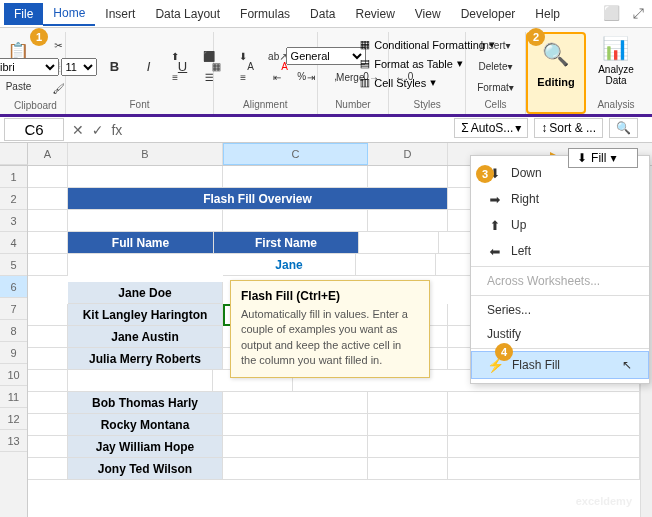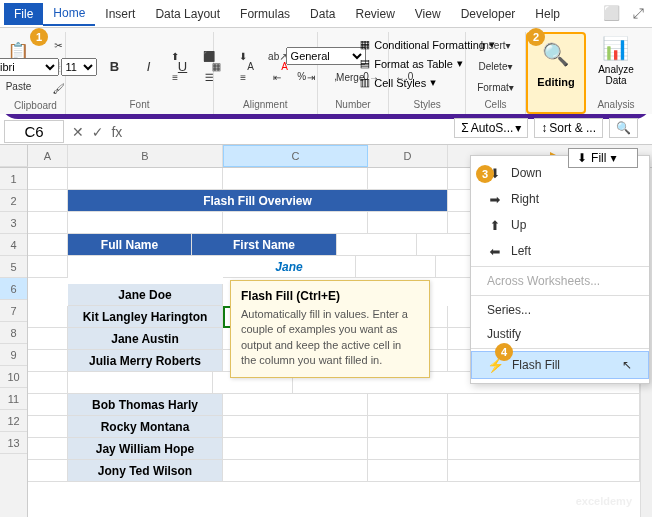--- a/index.html
+++ b/index.html
@@ -1,19 +1,19 @@
 <!DOCTYPE html>
 <html><head>
   <meta charset="utf-8">
   <style>
     * { box-sizing: border-box; margin: 0; padding: 0; }
     body { font-family: 'Segoe UI', Arial, sans-serif; font-size: 12px; background: #fff; width: 652px; height: 517px; overflow: hidden; position: relative; }
 
     
-    .ribbon { background: #15803d; border-bottom: 5px solid #4c1d95; border-radius: 18px; }
+    .ribbon { background: #15803d; border-bottom: 3px solid #4c1d95; }
     .ribbon-tabs { background: #fff; display: flex; align-items: center; height: 28px; padding: 0 4px; border-bottom: 1px solid #d0d0d0; }
     .ribbon-tab { padding: 4px 10px; font-size: 12px; cursor: pointer; color: #333; }
     .ribbon-tab.active { color: #185abd; border-bottom: 2px solid #185abd; background: #fff; }
     .ribbon-tab.file { background: #185abd; color: #fff; padding: 4px 10px; border-radius: 0; }
 
     .ribbon-content { display: flex; align-items: stretch; padding: 4px 6px 0; height: 86px; background: #f8f8f8; }
     .ribbon-group { display: flex; flex-direction: column; align-items: center; padding: 4px 8px; border-right: 1px solid #ddd; position: relative; min-width: 60px; }
     .ribbon-group-label { font-size: 10px; color: #666; margin-top: auto; padding-top: 2px; }
     .ribbon-group-buttons { display: flex; gap: 2px; align-items: center; flex: 1; }
     .ribbon-btn { display: flex; flex-direction: column; align-items: center; justify-content: center; padding: 3px 6px; cursor: pointer; border-radius: 3px; min-width: 32px; font-size: 10px; color: #333; border: 1px solid transparent; }
@@ -294,30 +294,30 @@
       <div class="grid-row">
         <div class="cell" style="width:40px;"></div>
         <div class="cell" style="width:155px;"></div>
         <div class="cell" style="width:145px;"></div>
         <div class="cell" style="width:80px;"></div>
         <div class="cell" style="flex:1;"></div>
       </div>
 
       <div class="grid-row">
         <div class="cell" style="width:40px;"></div>
-        <div class="cell header-col" style="width:124px;">Full Name</div>
+        <div class="cell header-col" style="width:146px;">Full Name</div>
         <div class="cell header-col" style="width:145px;">First Name</div>
         <div class="cell" style="width:80px;"></div>
         <div class="cell" style="flex:1;"></div>
       </div>
 
       <div class="grid-row">
         <div class="cell" style="width:40px;"></div>
         <div class="cell data-col" style="width:155px;margin-top:28px;">Jane Doe</div>
-        <div class="cell" style="width:133px;font-style:italic;">
+        <div class="cell" style="width:133px;">
             <span style="color:#0070c0; font-weight:bold;">Jane</span>
           </div>
         <div class="cell" style="width:80px;"></div>
         <div class="cell" style="flex:1;"></div>
       </div>
 
       <div class="grid-row">
         <div class="cell" style="width:40px;"></div>
         <div class="cell data-col" style="width:155px;">Kit Langley Harington</div>
         <div class="cell" style="width:145px; border:2px solid #107c10;"></div>

